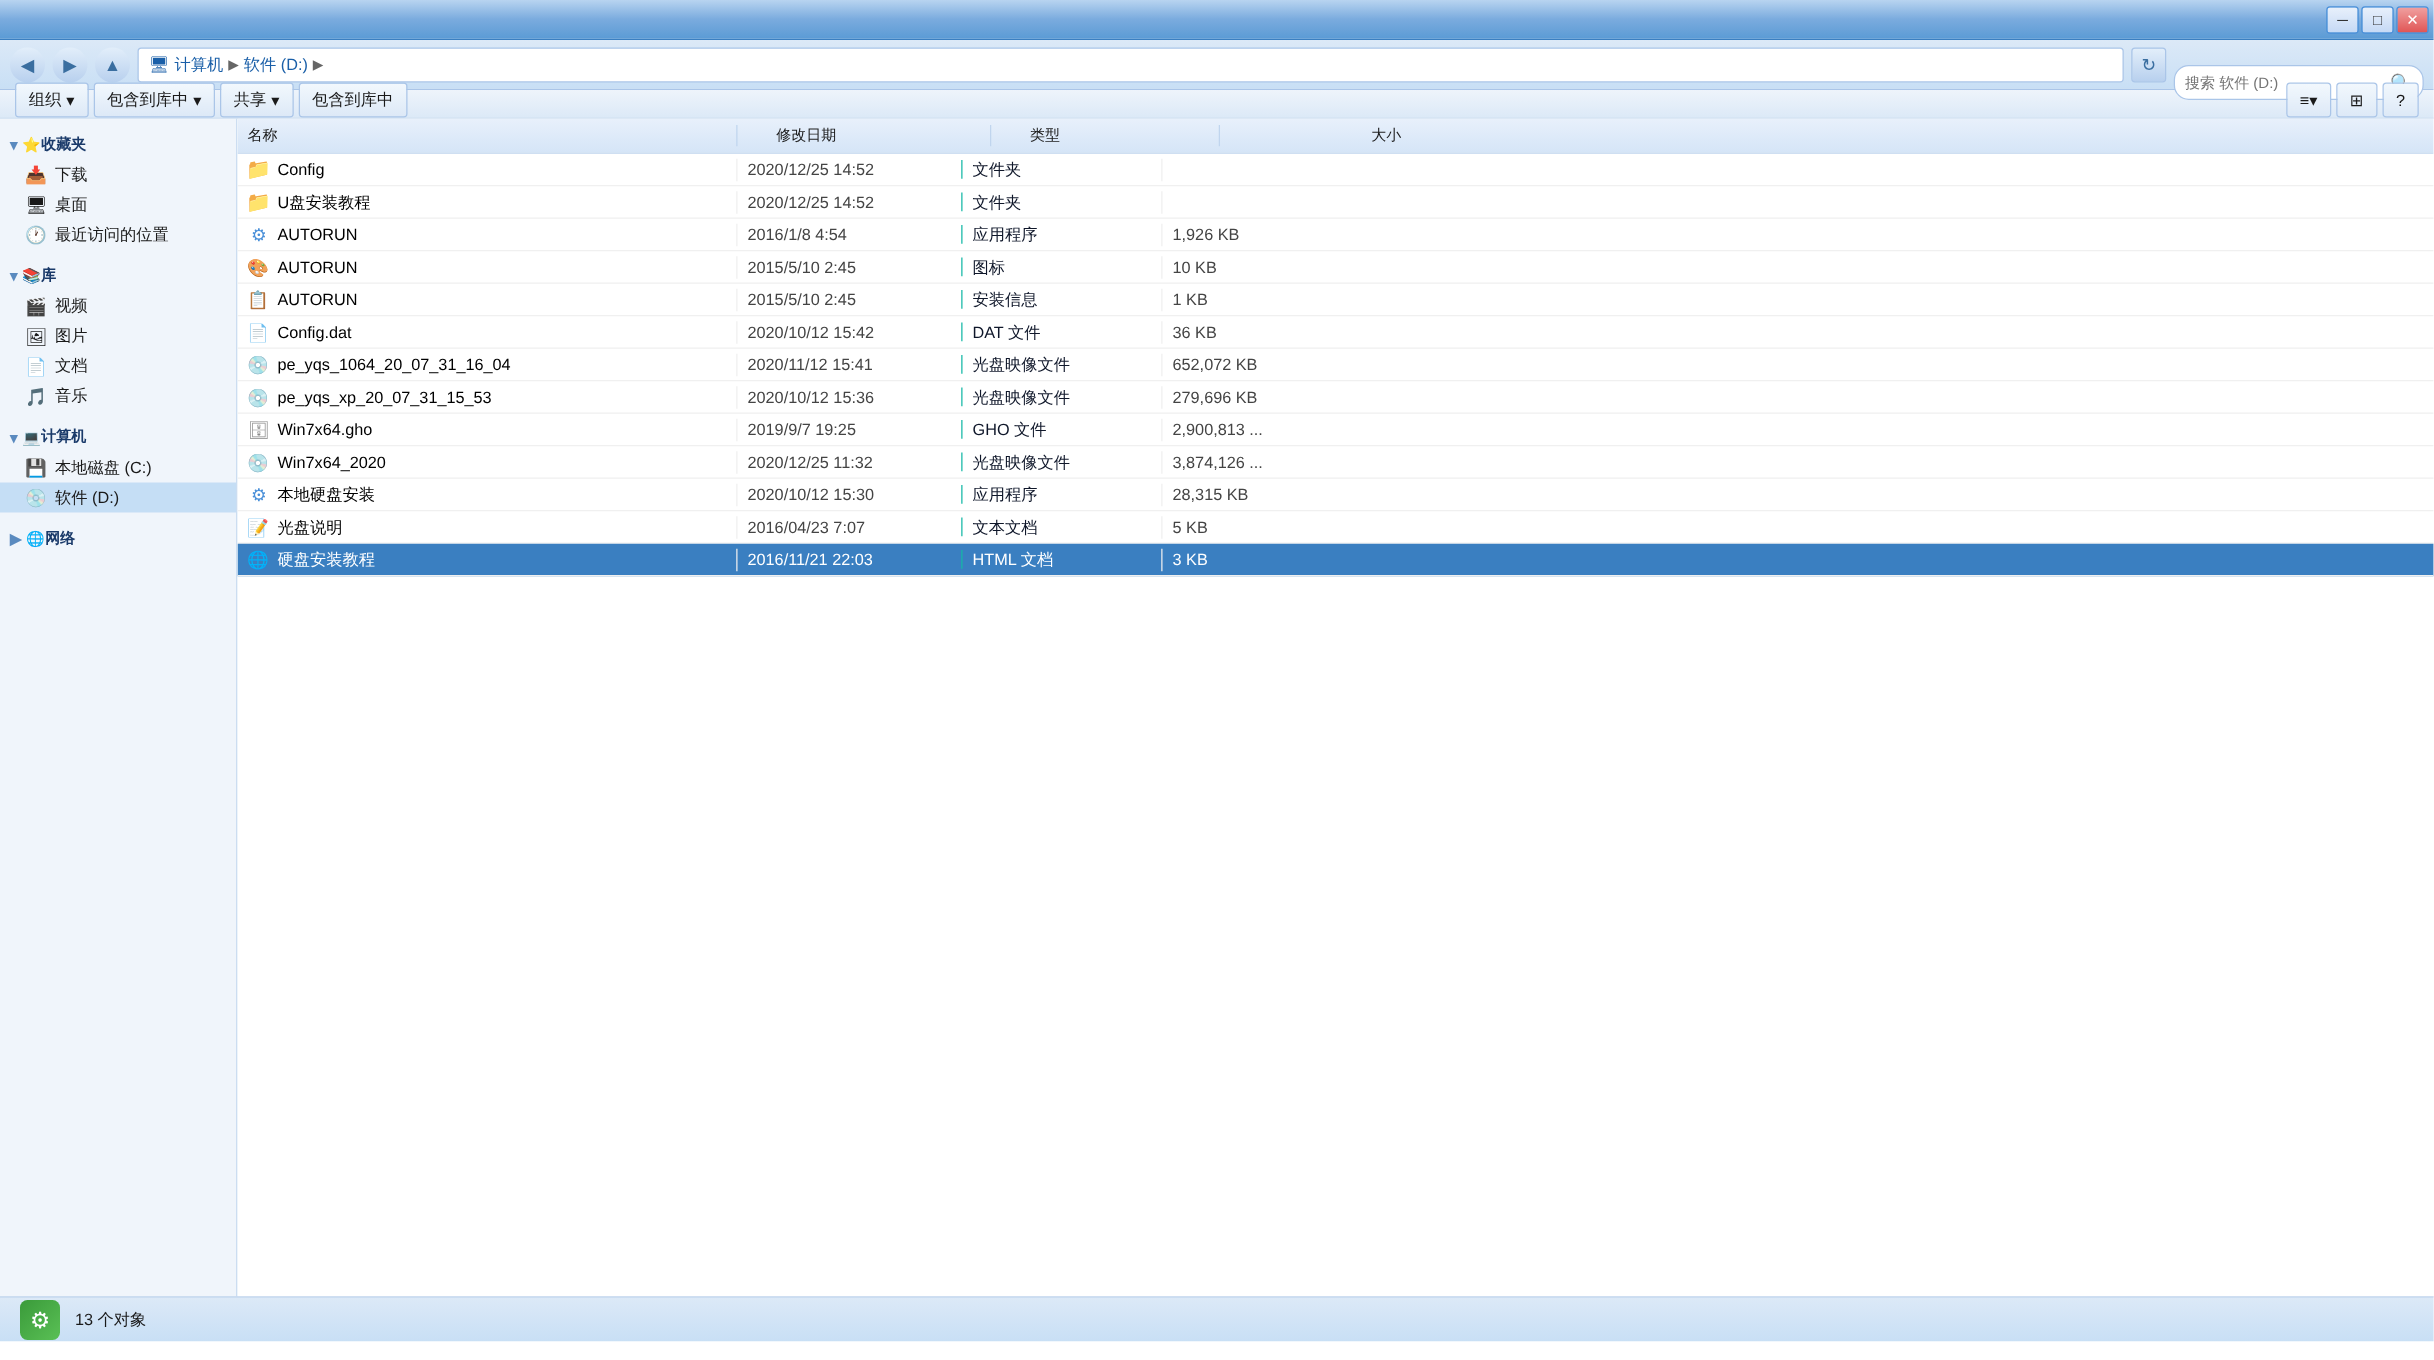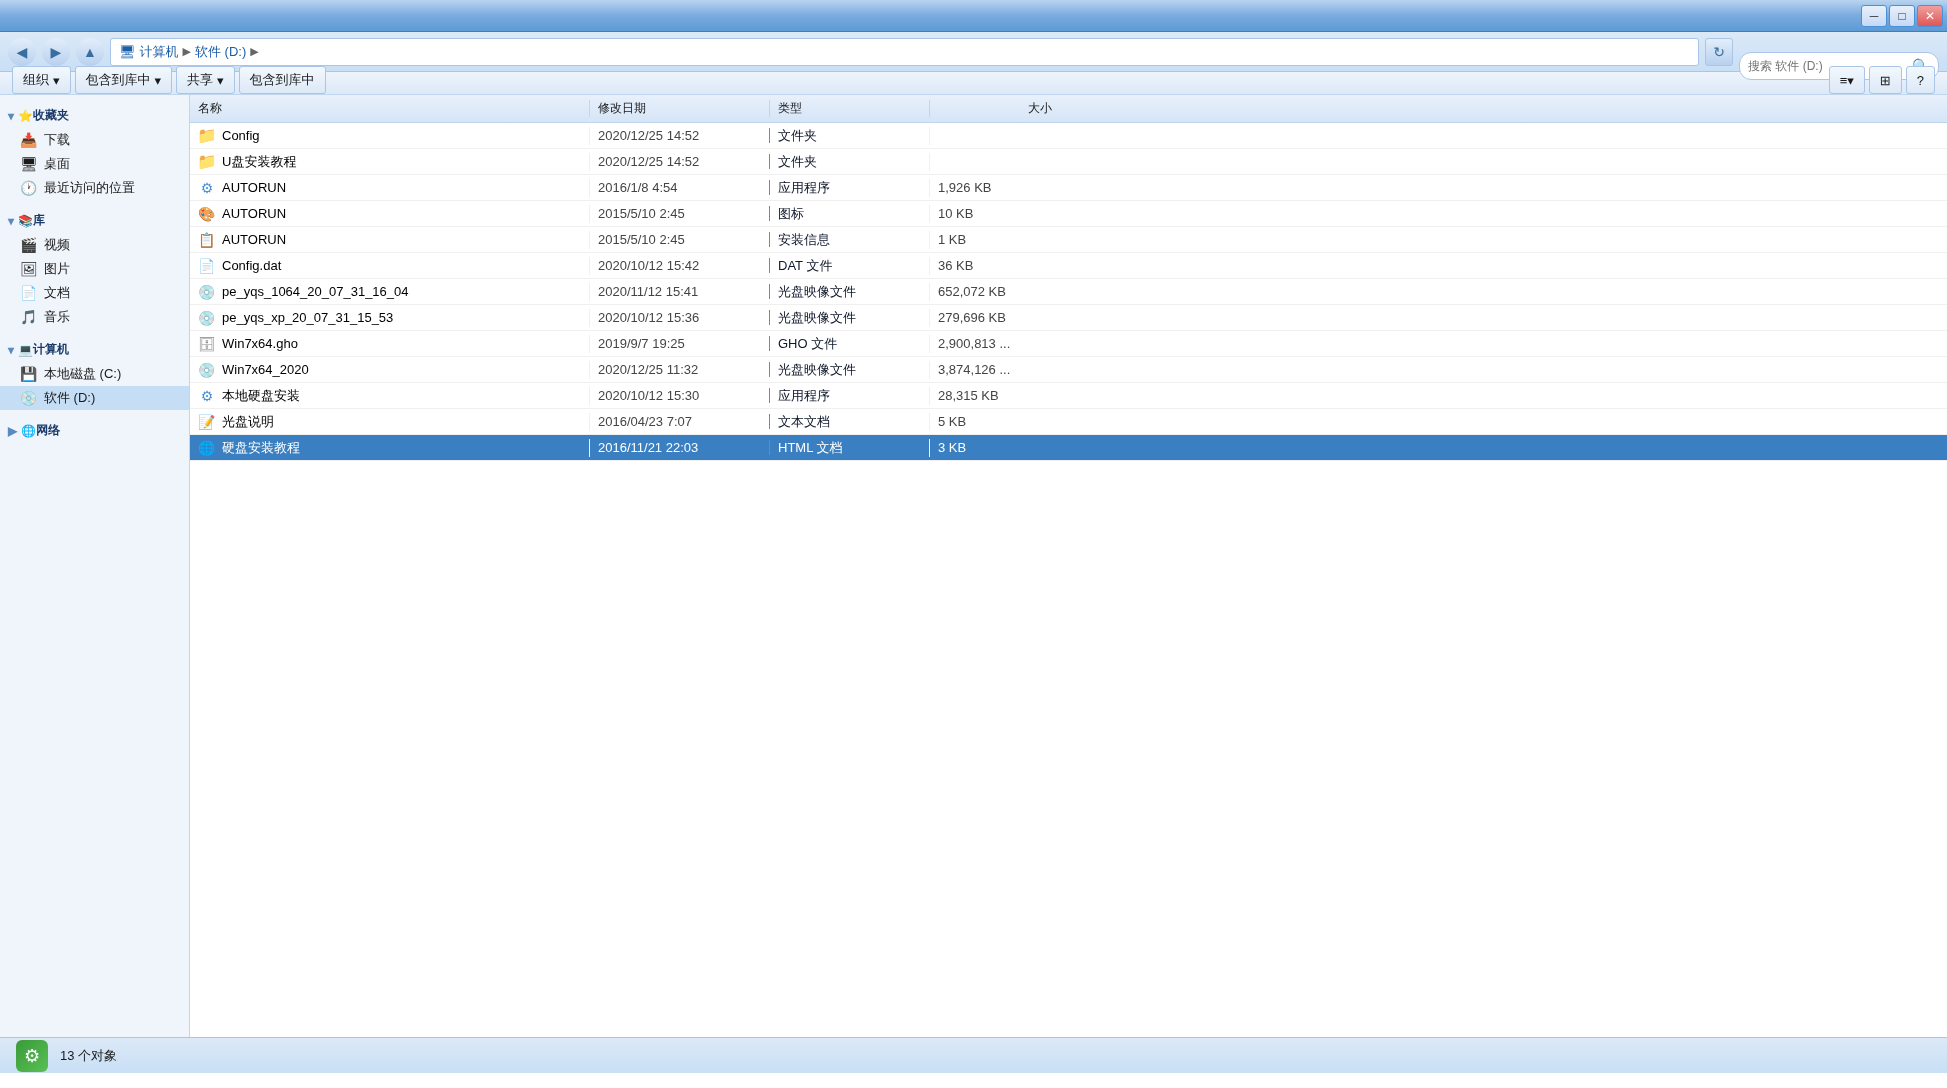--- a/index.html
+++ b/index.html
@@ -192,20 +192,21 @@
       display: flex;
       align-items: center;
       height: 28px;
       background: linear-gradient(to bottom, #e8f0fb, #d5e5f7);
       border-bottom: 1px solid #c0d5ee;
       font-size: 12px;
       color: #1a1a1a;
       position: sticky;
       top: 0;
       z-index: 10;
+      gap: 23px;
     }
     .col-name { width: 400px; padding: 0 8px; border-right: 1px solid #c0d5ee; cursor: pointer; }
     .col-date { width: 180px; padding: 0 8px; border-right: 1px solid #c0d5ee; cursor: pointer; }
     .col-type { width: 160px; padding: 0 8px; border-right: 1px solid #c0d5ee; cursor: pointer; }
     .col-size { width: 130px; padding: 0 8px; cursor: pointer; text-align: right; }
 
     .file-row {
       display: flex;
       align-items: center;
       height: 26px;

